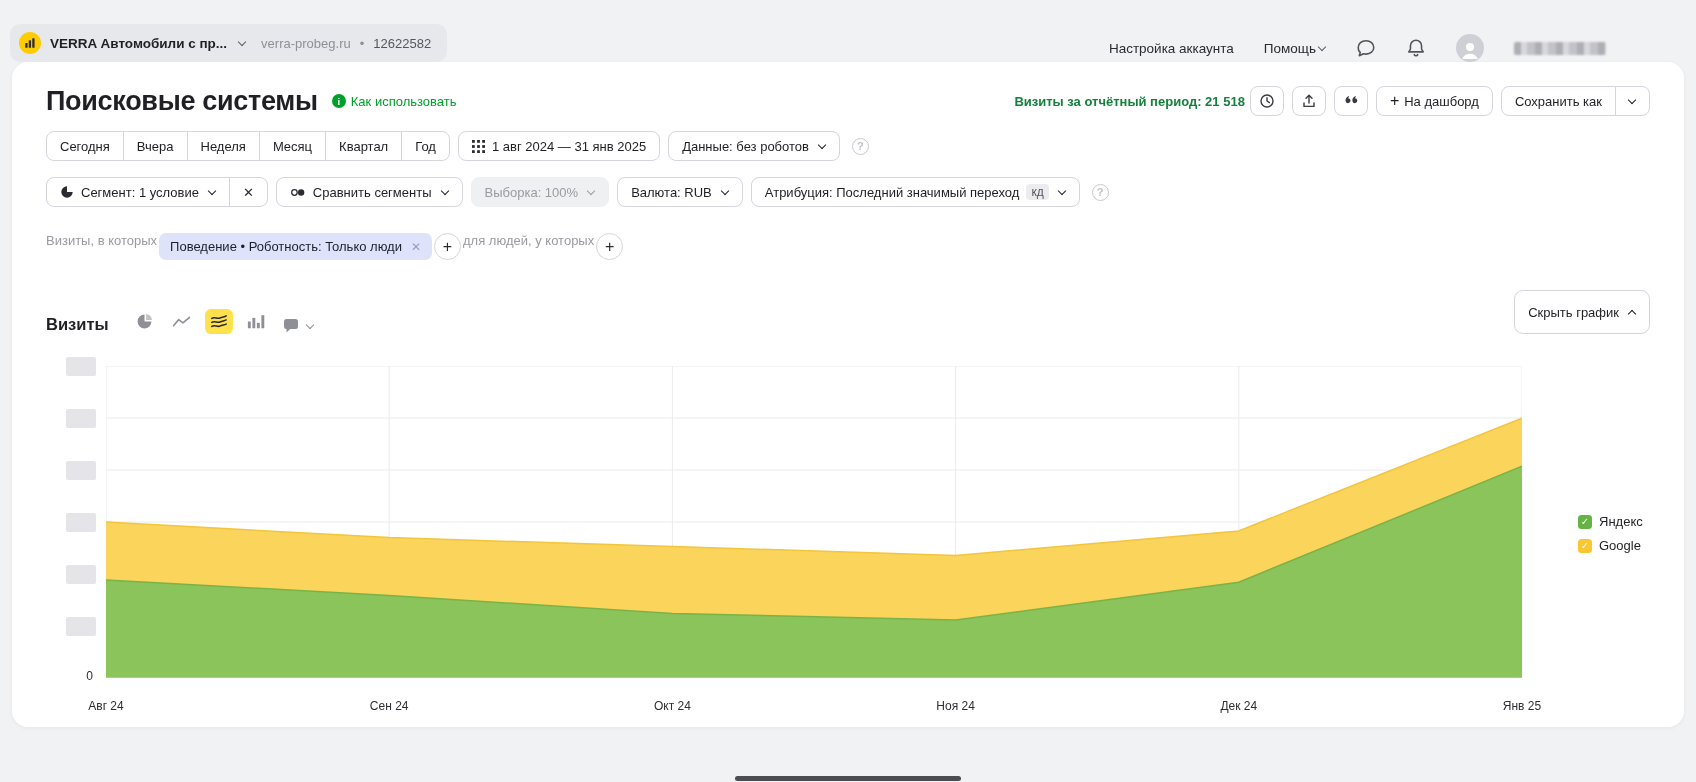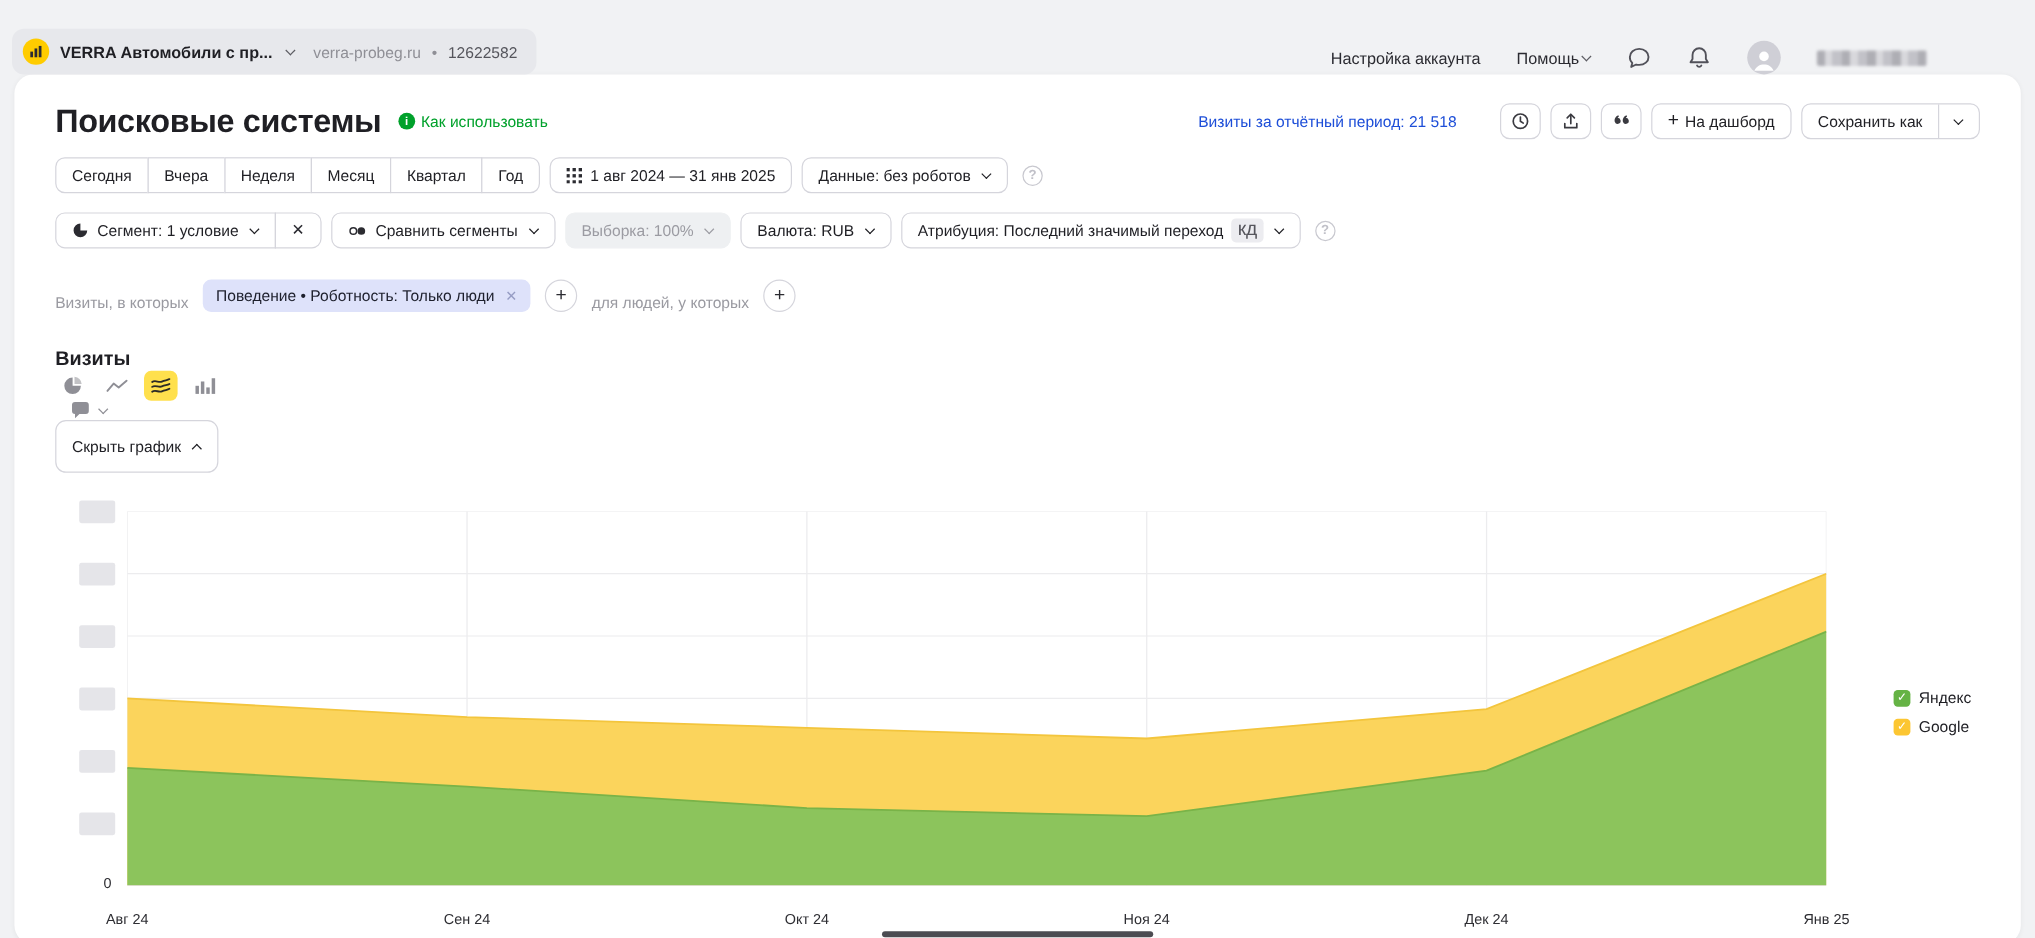--- a/index.html
+++ b/index.html
@@ -25,46 +25,46 @@
   .avatar { width:28px; height:28px; border-radius:50%; background:#cfcfd6; overflow:hidden; display:flex; align-items:flex-end; justify-content:center; cursor:pointer; flex:none; }
   .blurred-name { width:92px; height:13px; border-radius:2px; filter:blur(1.2px);
     background:repeating-linear-gradient(90deg,#aeaeb4 0 7px,#d8d8dc 7px 13px,#c2c2c8 13px 21px); }
   
   .card { background:#fff; border-radius:16px; margin:0 12px; padding:22px 34px 20px; box-shadow:0 1px 4px rgba(0,0,0,.05); }
   .card-header { display:flex; align-items:center; height:34px; }
   .page-title { font-size:27px; font-weight:700; letter-spacing:-.3px; }
   .howto { display:flex; align-items:center; gap:5px; margin-left:14px; color:#00a12b; cursor:pointer; font-size:13px; }
   .info-dot { width:14px; height:14px; border-radius:50%; background:#00a12b; color:#fff; font-size:9.5px; font-weight:700; display:flex; align-items:center; justify-content:center; font-style:normal; }
   .spacer { flex:1; }
-  .visits-summary { color:#1d4ed8; margin-right:36px; }
+  .visits-summary { color:#15803d; margin-right:5px;font-weight:bold; }
   .btn { display:inline-flex; align-items:center; gap:7px; height:30px; padding:0 13px; background:#fff; border:1px solid #d5d5dc; border-radius:8px; font-size:13px; color:#1f1f24; cursor:pointer; white-space:nowrap; font-family:inherit; }
   .btn.muted { background:#eef0f2; border-color:#eef0f2; color:#9b9ba2; }
   .icon-btn { width:34px; justify-content:center; padding:0; color:#3a3a40; }
   .hdr-btns { display:flex; align-items:center; gap:8px; }
   .plus-glyph { font-size:16px; font-weight:400; margin-right:-2px; }
   .split-divider { width:1px; align-self:stretch; background:#d5d5dc; margin:0 3px 0 6px; }
   
   .filter-row { display:flex; align-items:center; gap:8px; margin-top:13px; }
   .filter-row.second { margin-top:16px; }
   .group { display:inline-flex; }
   .group .btn { border-radius:0; margin-left:-1px; }
   .group .btn:first-child { border-radius:8px 0 0 8px; margin-left:0; }
   .group .btn:last-child { border-radius:0 8px 8px 0; }
   .qmark { width:17px; height:17px; border-radius:50%; border:1.5px solid #c8c8cf; color:#c0c0c8; font-size:11px; font-weight:700; display:flex; align-items:center; justify-content:center; margin-left:4px; cursor:pointer; }
-  .badge { background:#ececf0; border-radius:4px; padding:2px 5px; font-size:16px; color:#55555c; line-height:1; }
+  .badge { background:#ececf0; border-radius:4px; padding:2px 5px; font-size:12px; color:#55555c; line-height:1; }
   .btn .bicon { display:flex; color:#2b2b31; }
   .x-glyph { font-size:13px; color:#2b2b31; }
   
-  .chips-row { display:flex; align-items:flex-end; gap:12px; margin-top:26px; }
+  .chips-row { display:flex; align-items:flex-start; gap:2px; margin-top:26px; }
   .gray-label { color:#9a9aa1; }
   .chip { display:inline-flex; align-items:center; gap:9px; background:#dee2fa; border-radius:7px; height:27px; padding:0 11px; color:#1d1f2c; cursor:pointer; }
   .chip-x { color:#969cc4; font-size:12px; cursor:pointer; }
   .plus-circle { width:27px; height:27px; border-radius:50%; border:1px solid #d5d5dc; background:#fff; color:#2b2b31; font-size:16px; display:flex; align-items:center; justify-content:center; cursor:pointer; }
   
-  .chart-header { display:flex; align-items:flex-start; margin-top:30px;flex-direction:column; }
+  .chart-header { display:flex; align-items:flex-end; margin-top:30px; }
   .chart-title { font-size:16.5px; font-weight:700; margin-right:22px; }
   .ct-icons { display:flex; align-items:center; gap:9px; }
   .ct-icon { width:28px; height:25px; border-radius:6px; display:flex; align-items:center; justify-content:center; color:#8f8f96; cursor:pointer; }
   .ct-icon.sel { background:#ffe04d; color:#2b2a26; }
   .comment-dd { display:flex; align-items:center; gap:4px; margin-left:12px; color:#8f8f96; cursor:pointer; }
   .comment-dd .chev { color:#8f8f96; }
   .hide-chart { height:44px; border-radius:9px; }
   
   .chart-row { display:flex; margin-top:32px; }
   .y-axis { width:60px; position:relative; flex:none; }

